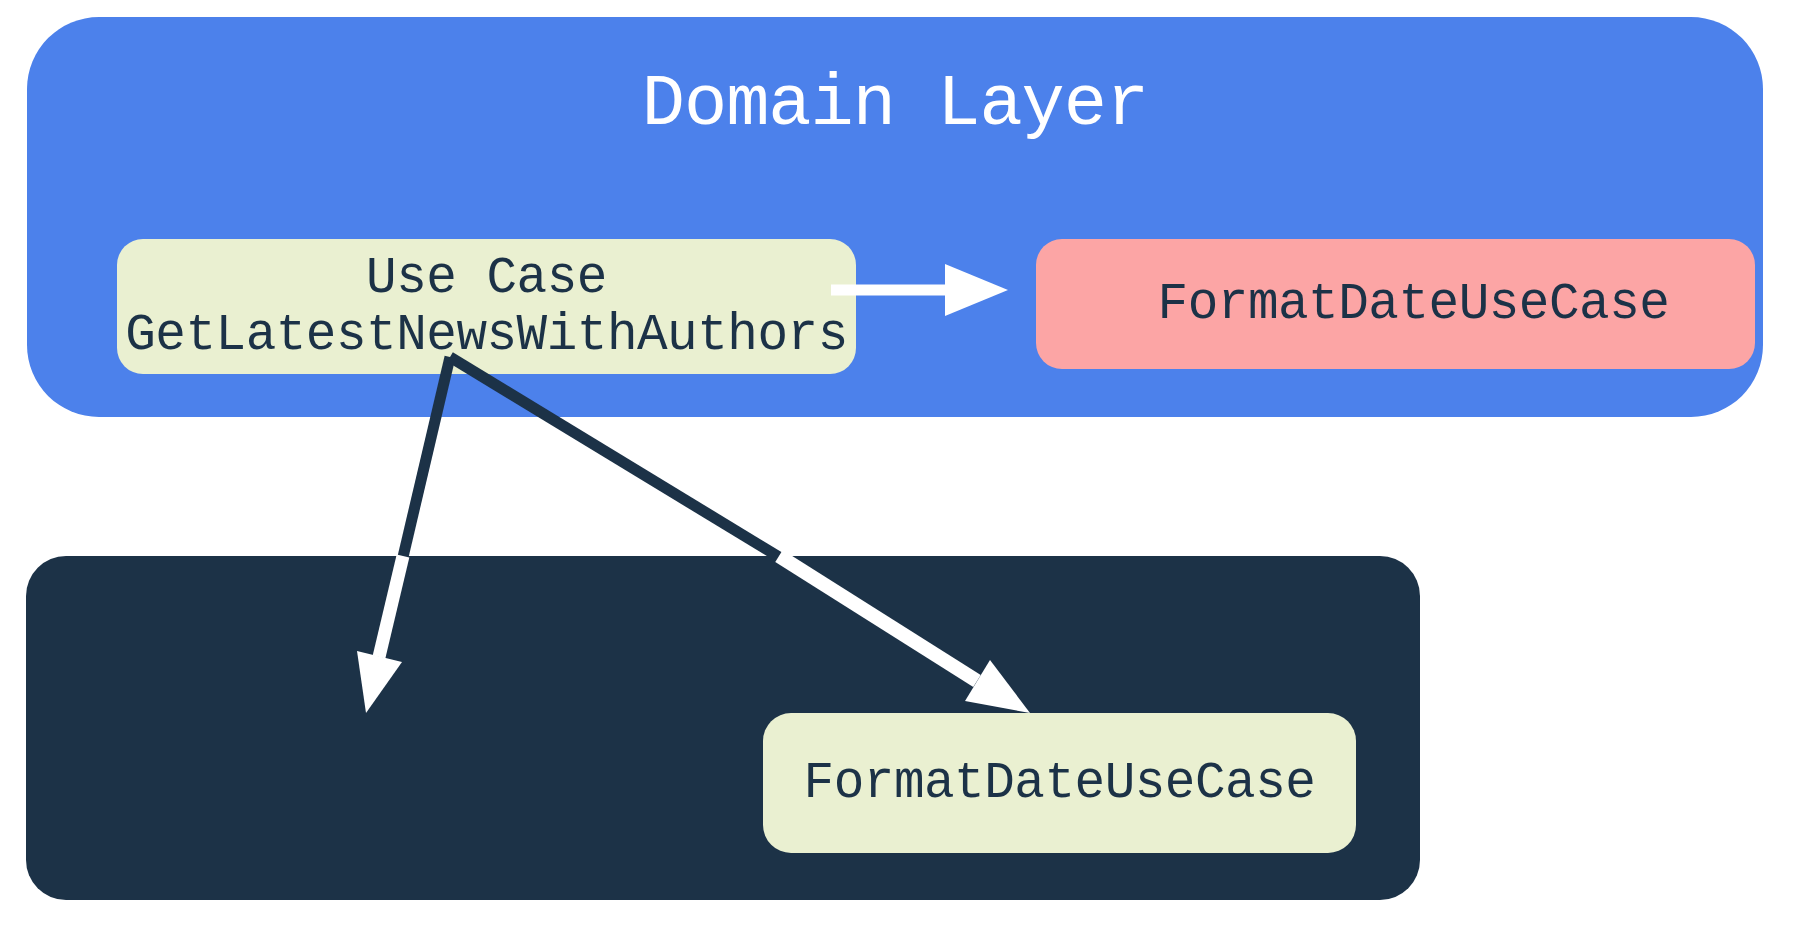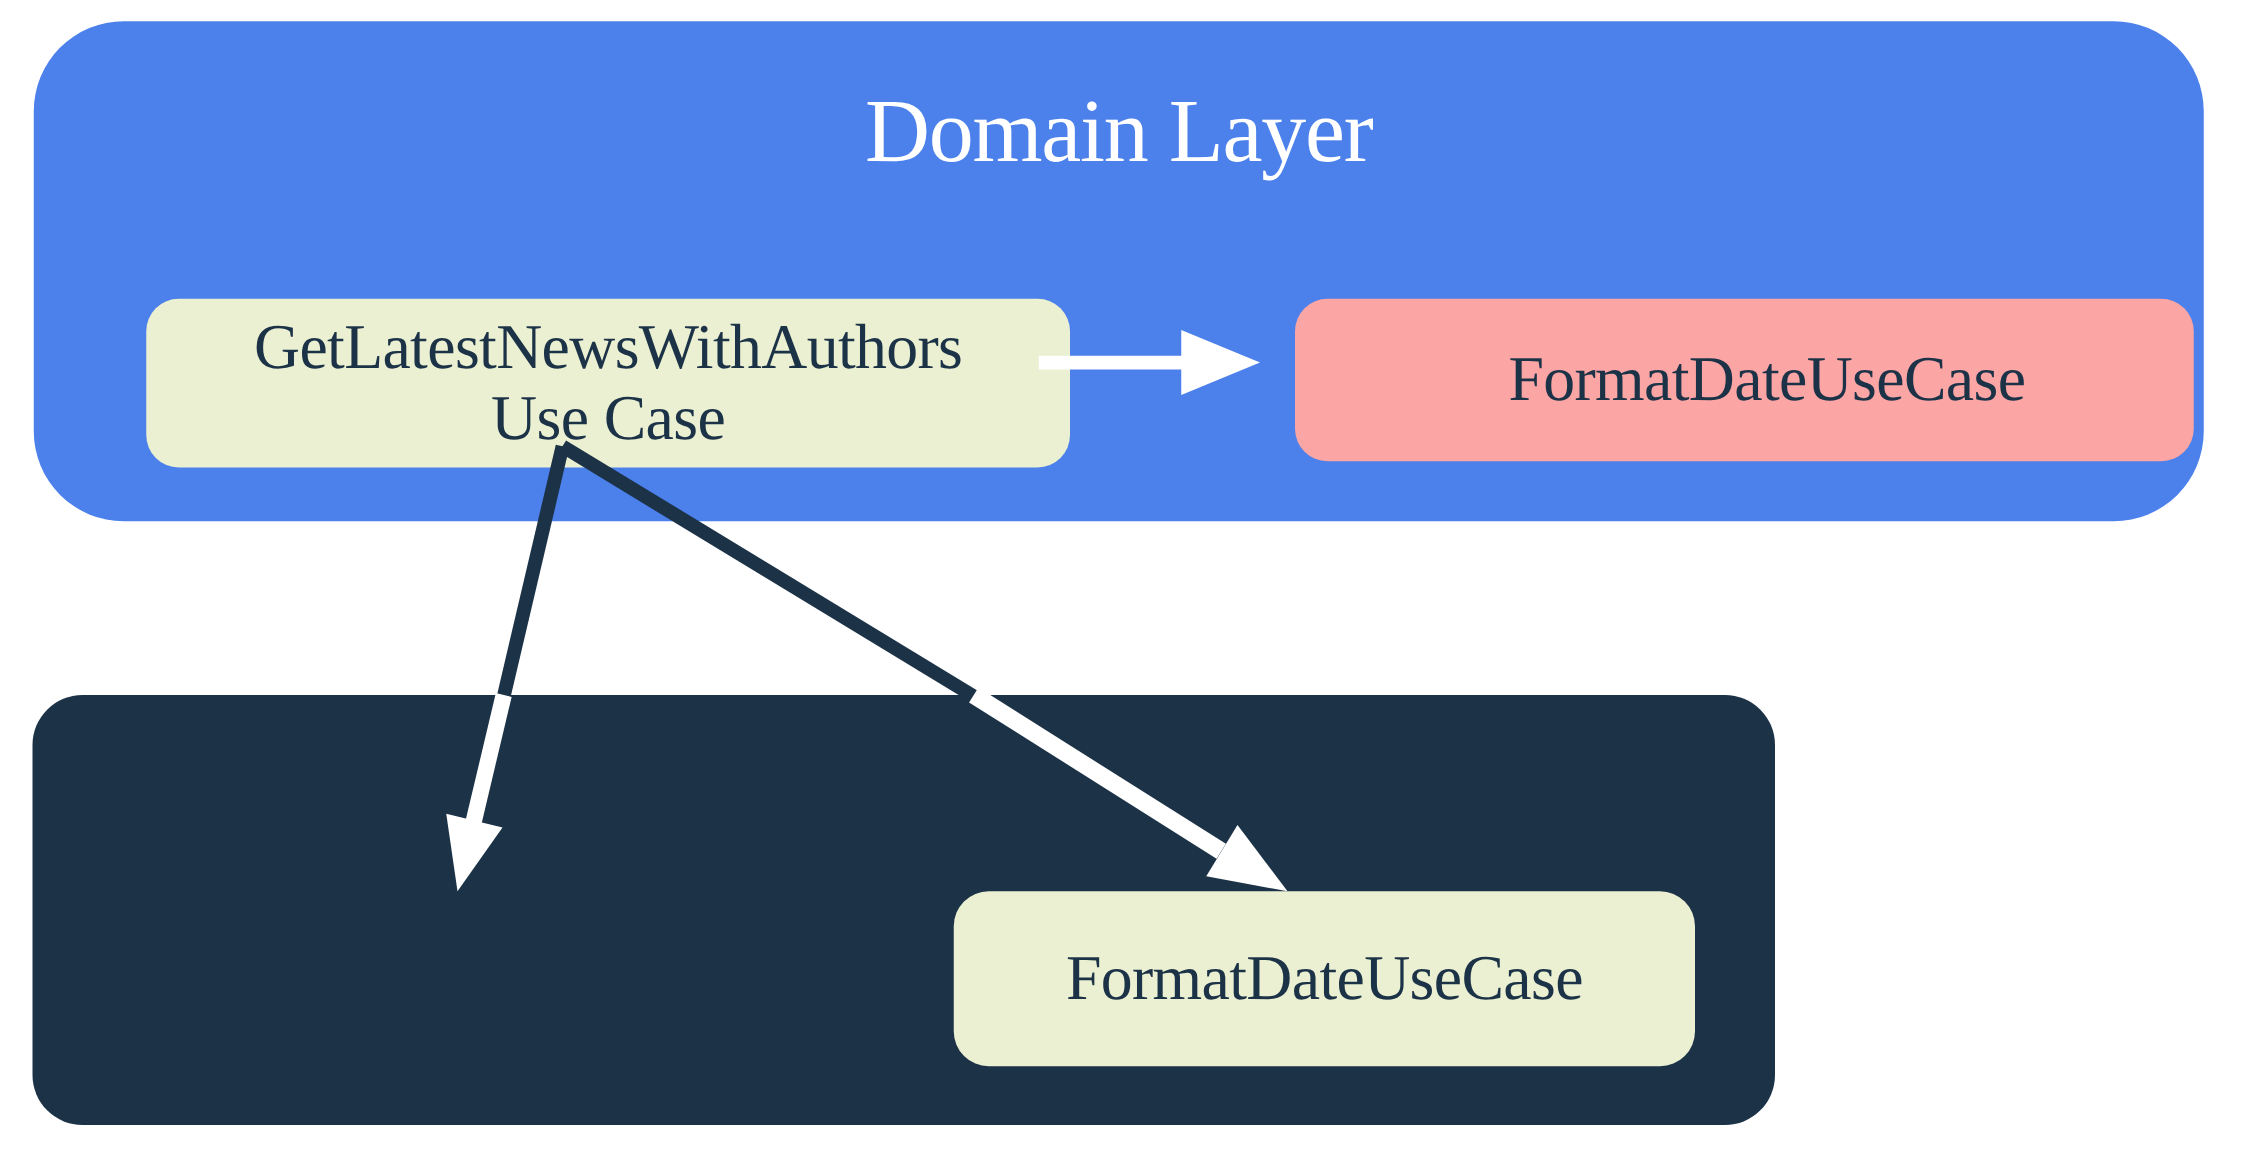--- a/index.html
+++ b/index.html
@@ -1,20 +1,20 @@
 <!DOCTYPE html>
 <html><head>
 <meta charset="utf-8">
 <style>
   html,body{margin:0;padding:0;background:#ffffff;}
   .canvas{
     position:relative;
     width:1796px;height:928px;
     background:#ffffff;
-    font-family:Liberation Serif, serif;
+    font-family:Liberation Mono, monospace;
     overflow:hidden;
   }
   .layer-box{position:absolute;}
   .domain-layer{
     left:27px;top:17px;width:1736px;height:400px;
     background:#4C81EB;border-radius:72px;
   }
   .data-layer{
     left:26px;top:556px;width:1394px;height:344px;
     background:#1C3247;border-radius:40px;
@@ -59,22 +59,22 @@
 </style>
 </head>
 <body>
 
 <div class="canvas">
 
   <div class="layer-box domain-layer">
     <div class="layer-title domain-title">Domain Layer</div>
 
     <div class="node cream node-usecase">
+      <div>Use Case</div>
       <div>GetLatestNewsWithAuthors</div>
-      <div>Use Case</div>
     </div>
 
     <div class="node lightblue node-formatdate">
       <div>FormatDateUseCase</div>
     </div>
   </div>
 
   <div class="layer-box data-layer">
 
 

